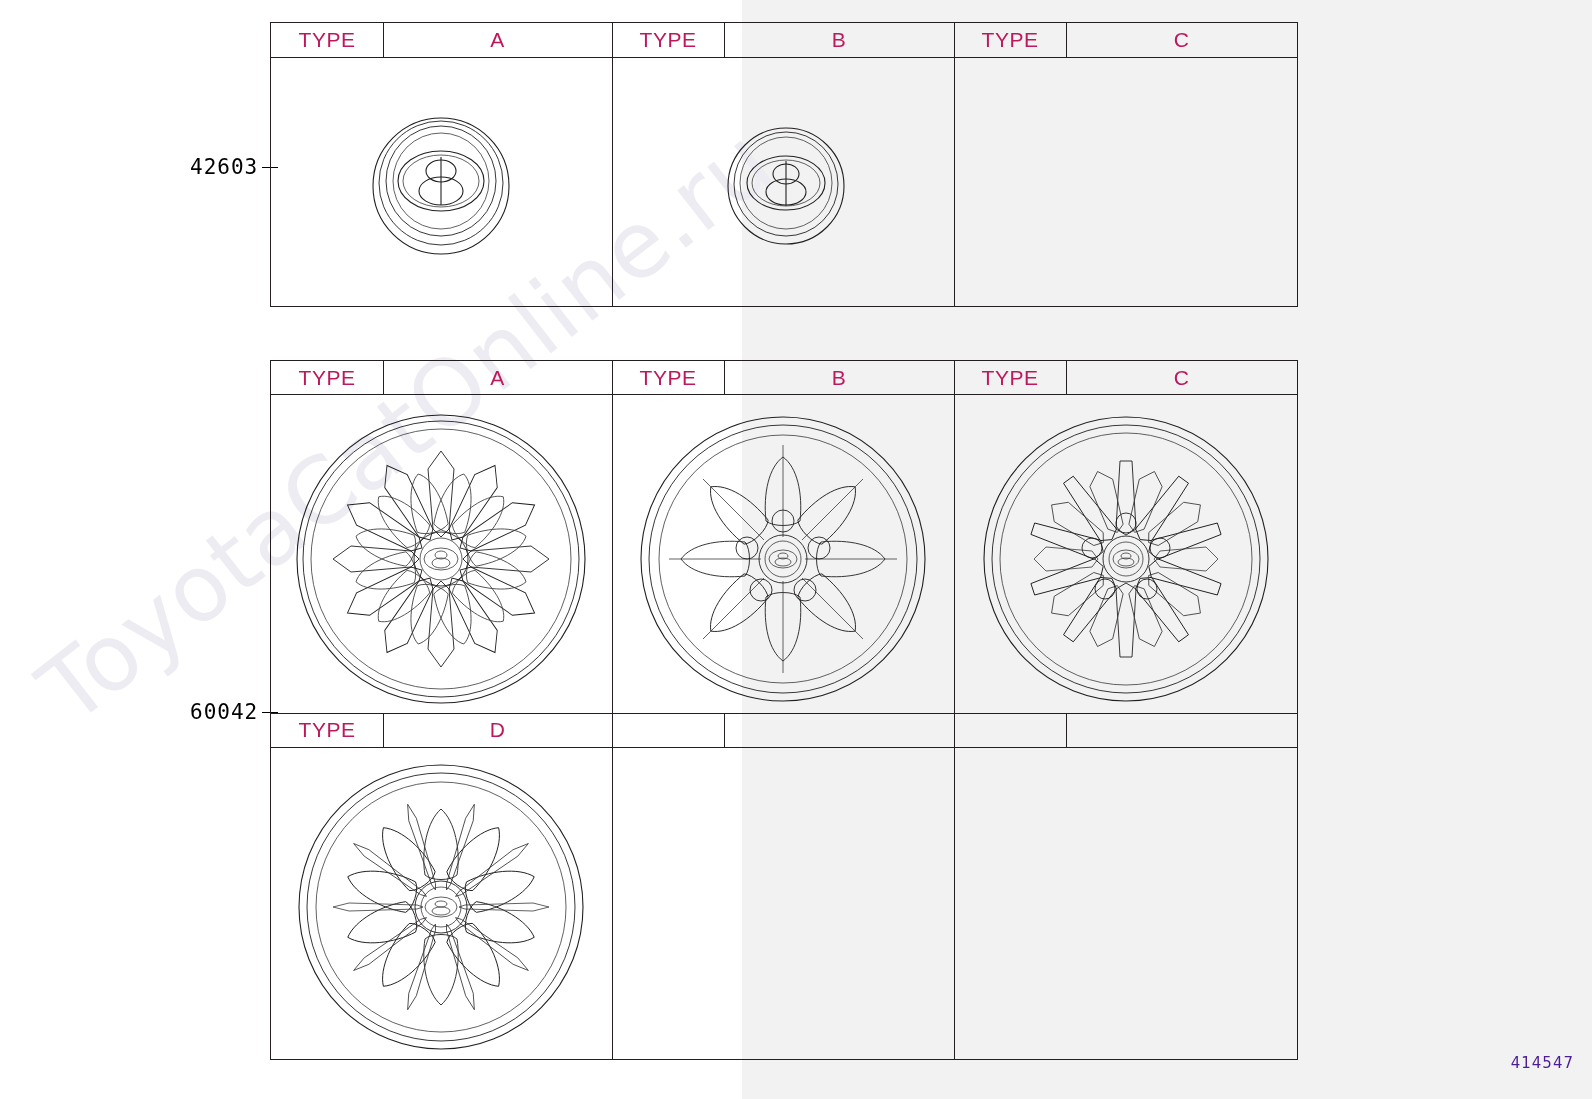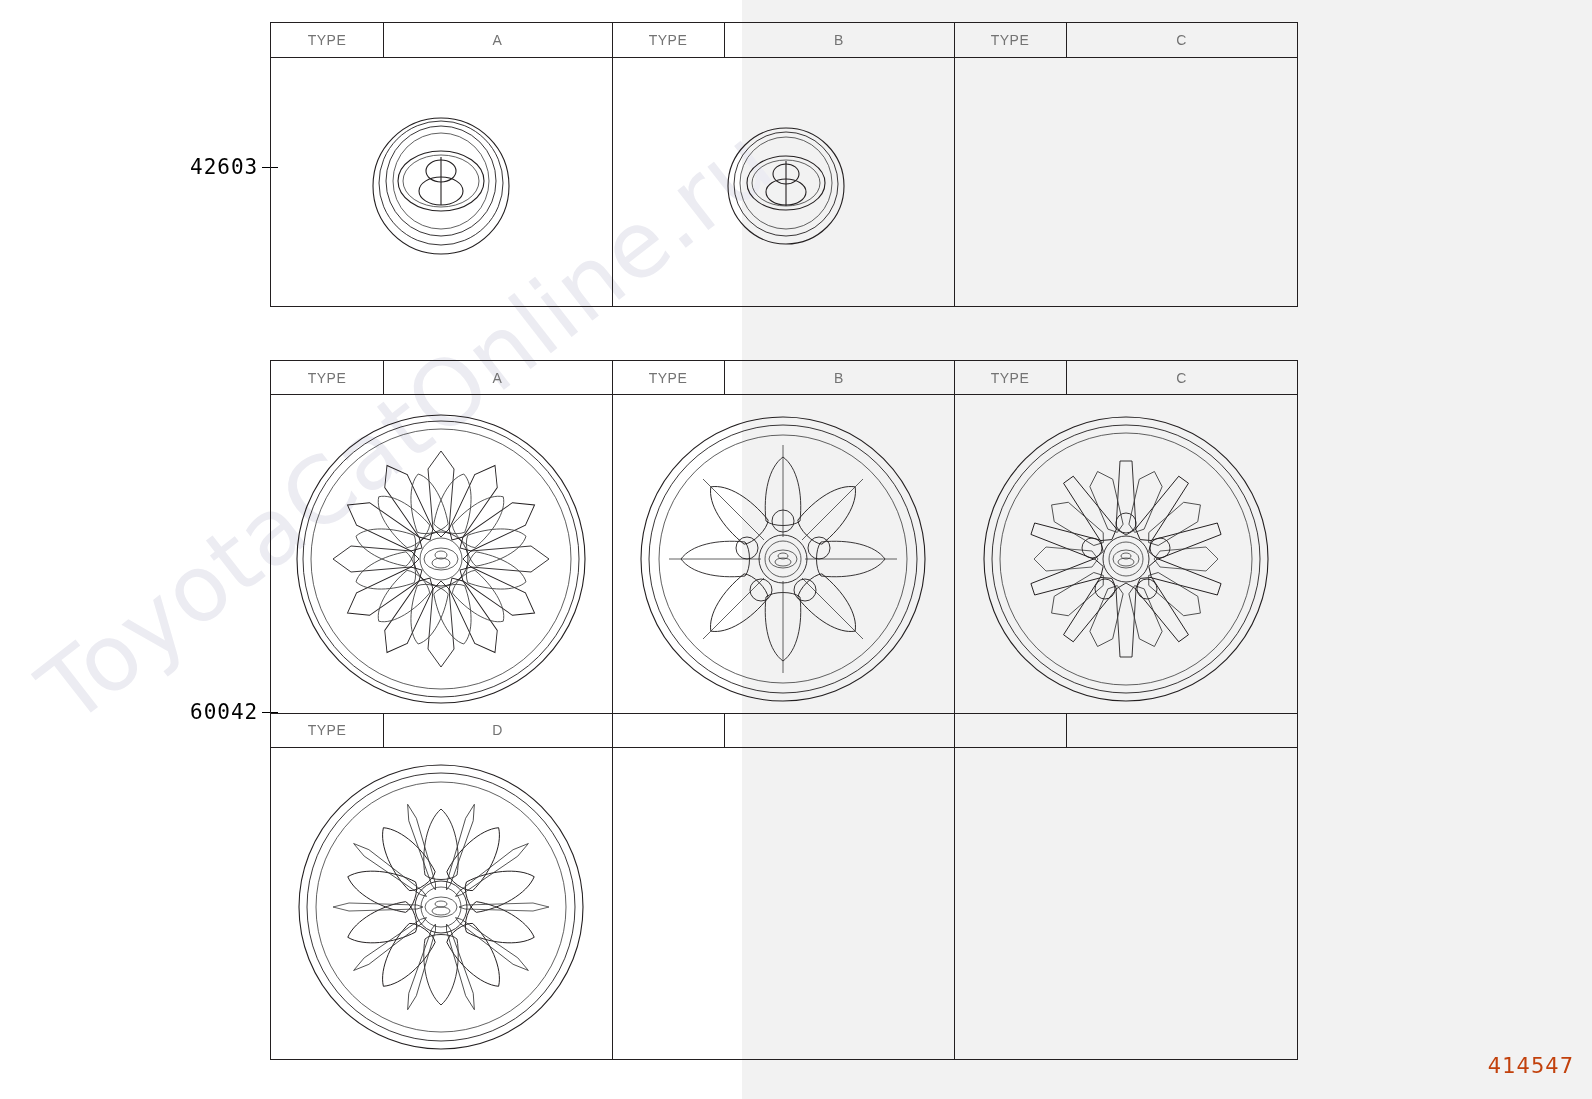--- a/index.html
+++ b/index.html
@@ -83,36 +83,36 @@
     border-left: 1px solid #231f20;
   }
   .hline {
     position: absolute;
     height: 0;
     border-top: 1px solid #231f20;
   }
   .hdr {
     position: absolute;
     font-family: "Liberation Sans", sans-serif;
-    font-size: 14px;
-    color: #737373;
+    font-size: 21px;
+    color: #be185d;
     display: flex;
     align-items: center;
     justify-content: center;
     letter-spacing: 0.5px;
     box-sizing: border-box;
   }
 
   .fig-id {
     position: absolute;
     right: 18px;
-    bottom: 21px;
+    bottom: 27px;
     font-family: "DejaVu Sans", sans-serif;
-    font-size: 21px;
-    color: #c2410c;
+    font-size: 15px;
+    color: #4c1d95;
     letter-spacing: 1px;
   }
 
   svg { display: block; }
   .ln { fill: none; stroke: #231f20; stroke-width: 1.1; }
   .ln-thin { fill: none; stroke: #231f20; stroke-width: 0.9; }
   .ln-fine { fill: none; stroke: #3a3a3a; stroke-width: 0.8; }
 </style>
 </head>
 <body>

